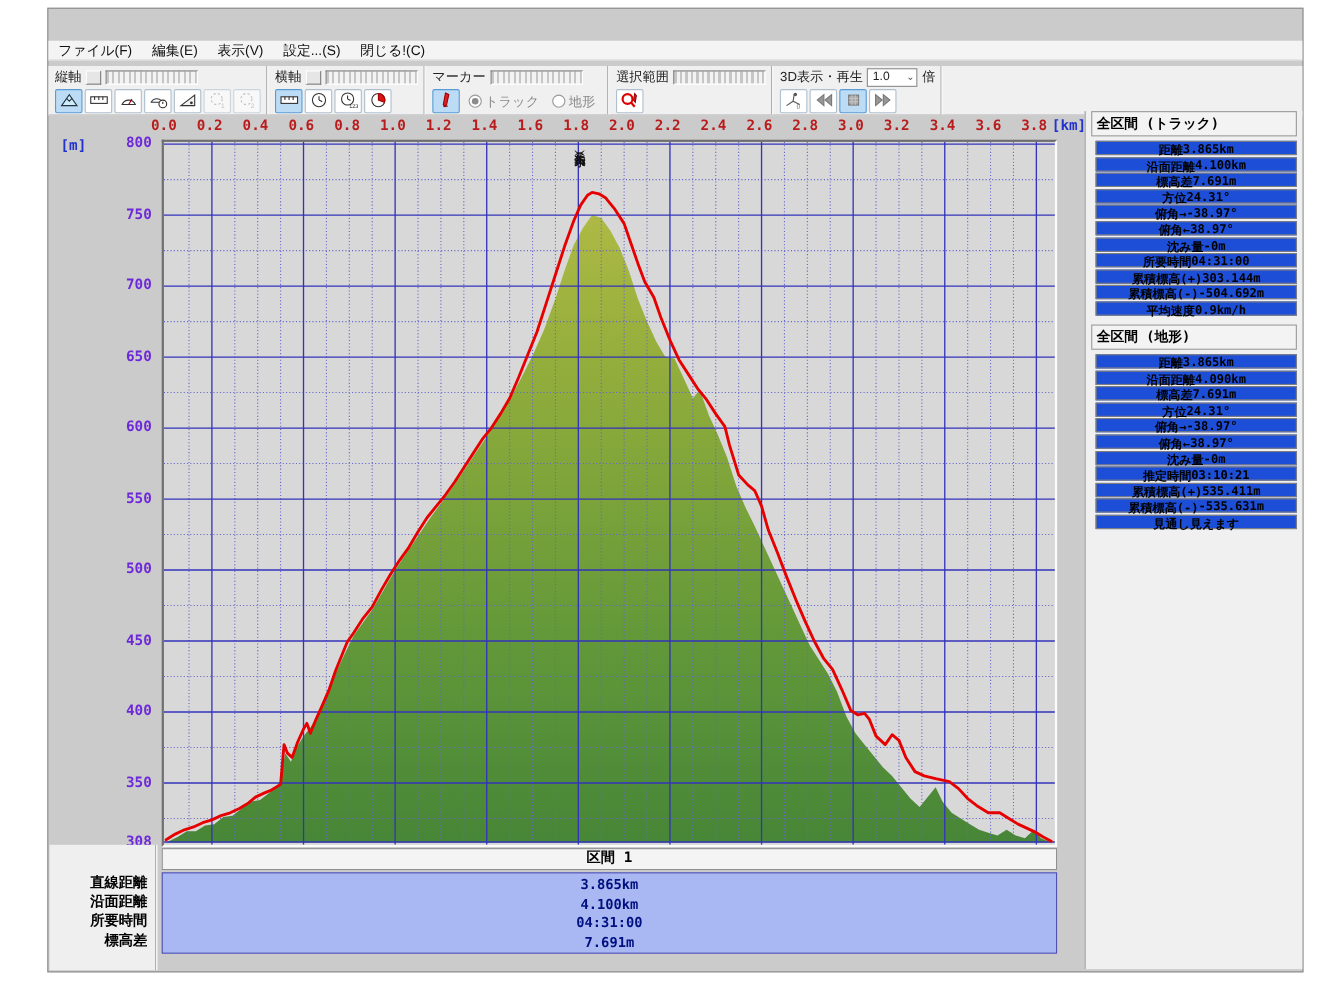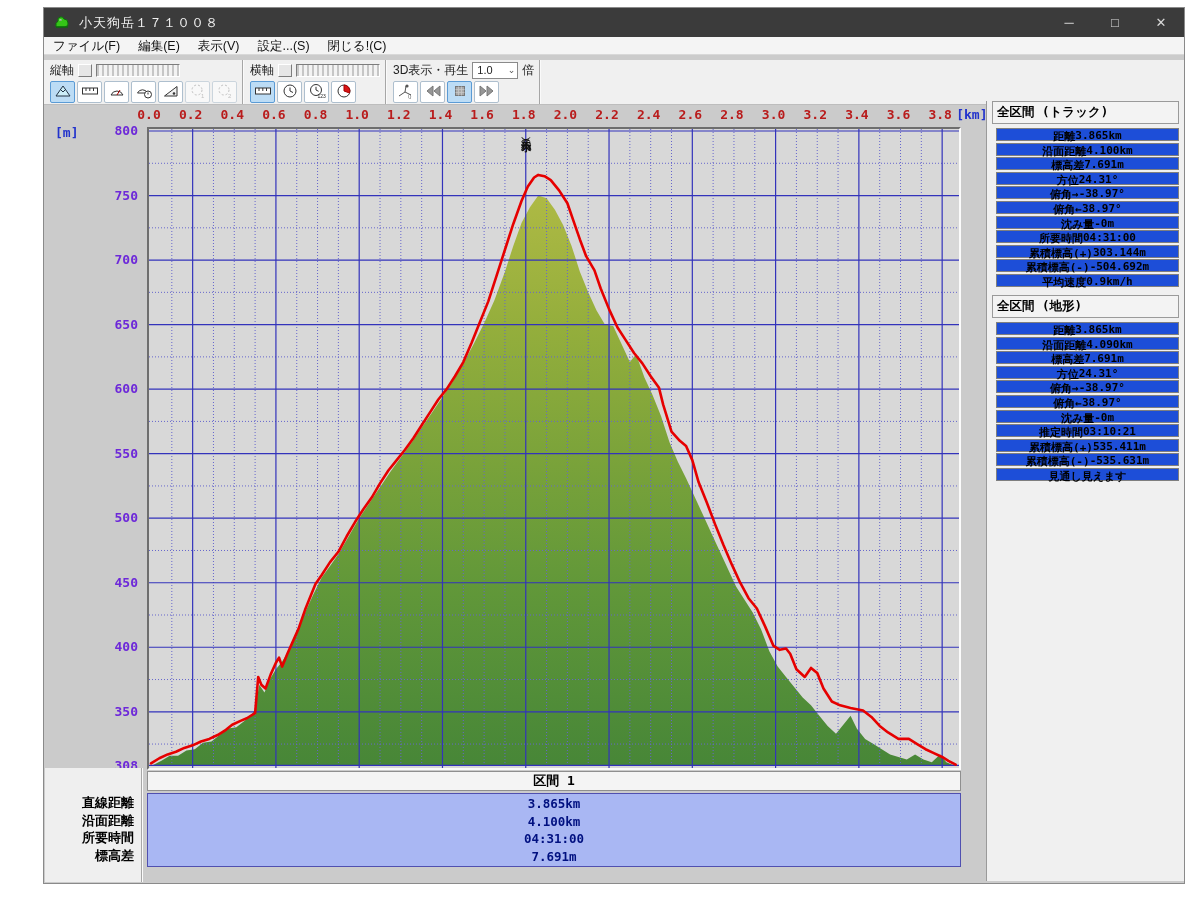--- a/index.html
+++ b/index.html
@@ -67,36 +67,20 @@
   .ptable{margin:4px 5px 8px 9px;}
   .prow{display:flex;justify-content:center;background:#1d4ed8;border:1px solid #7f7f7f;
     box-sizing:border-box;padding:0 3px;height:13px;line-height:11.5px;margin-bottom:1.6px;
     font:bold 11px "DejaVu Sans Mono", monospace;color:#000;}
 </style>
 </head>
 <body>
 
 <div class="win">
 
-  <div class="titlebar">
-    <span class="appicon">
-      <svg width="18" height="18" viewBox="0 0 18 18">
-        <path d="M3 13 Q2 9 5 7 Q4 4 7 3 Q10 2 11 5 Q15 5 15 9 Q16 12 12 13 Z" fill="#35c418" stroke="#0d6b0d" stroke-width="1"></path>
-        <circle cx="7.5" cy="6" r="1" fill="#fff"></circle>
-          <circle cx="7.7" cy="6" r="0.5" fill="#000"></circle>
-        <path d="M3 13 L15 13" stroke="#0d6b0d" stroke-width="1.4"></path>
-      </svg>
-    </span>
-    <span class="title">小天狗岳１７１００８</span>
-    <span class="winbtns">
-      <span class="wbtn">─</span>
-      <span class="wbtn">□</span>
-      <span class="wbtn">✕</span>
-    </span>
-  </div>
 
   <div class="menubar" id="menubar">
       <span class="menu-item">ファイル(F)</span>
       <span class="menu-item">編集(E)</span>
       <span class="menu-item">表示(V)</span>
       <span class="menu-item">設定...(S)</span>
       <span class="menu-item">閉じる!(C)</span>
     </div>
 
   <div class="toolbar">
@@ -175,20 +159,57 @@
             <span><svg width="18" height="16" viewBox="0 0 18 16">
                 <circle cx="8" cy="7" r="5.5" fill="#fff" stroke="#333"></circle>
                 <path d="M8 7V3.8M8 7l2.6 1.3" stroke="#333"></path>
                 <text x="9.5" y="15" font-size="5" fill="#222">123</text>
               </svg></span>
           </button>
           <button class="tb-btn">
             <span><svg width="18" height="16" viewBox="0 0 18 16">
                 <circle cx="9" cy="8" r="6" fill="#fff" stroke="#333"></circle>
                 <path d="M9 8L9 2A6 6 0 0 1 14.5 10Z" fill="#d81414" stroke="#a00"></path>
+              </svg></span>
+          </button>
+        </div>
+    </div>
+    <div class="tbgroup">
+      <div class="tbhead">
+        <span class="tblabel">マーカー</span>
+        <span class="tbslider"></span>
+      </div>
+      <div class="tbrow">
+        <span style="display:flex;gap:2px;">
+            <button class="tb-btn sel">
+              <span><svg width="18" height="16" viewBox="0 0 18 16">
+                  <path d="M8 1.5 L11 3 L9 12 L7.5 14 L6 12 Z" fill="#e02020" stroke="#900"></path>
+                  <path d="M6 13.5 L10 13.5" stroke="#900"></path>
+                </svg></span>
+            </button>
+          </span>
+        <span id="marker-radios" style="display:flex;align-items:center;">
+            <span class="radio on" style="margin-left: 6px;"></span>
+            <span class="radiolabel">トラック</span>
+            <span class="radio" style="margin-left: 6px;"></span>
+            <span class="radiolabel">地形</span>
+          </span>
+      </div>
+    </div>
+    <div class="tbgroup">
+      <div class="tbhead">
+        <span class="tblabel">選択範囲</span>
+        <span class="tbslider"></span>
+      </div>
+      <div class="tbrow">
+          <button class="tb-btn">
+            <span><svg width="18" height="16" viewBox="0 0 18 16">
+                <circle cx="6.5" cy="7" r="4.5" fill="none" stroke="#d00" stroke-width="2"></circle>
+                <path d="M9.5 10 L13 14" stroke="#d00" stroke-width="2"></path>
+                <path d="M13 2 L14.5 4 L13.5 10 L12 8 Z" fill="#d22" stroke="#900"></path>
               </svg></span>
           </button>
         </div>
     </div>
     <div class="tbgroup">
       <div class="tbhead">
         <span class="tblabel">3D表示・再生</span>
         <span class="selectbox">
           <span>1.0</span>
           <span class="selarrow">⌄</span>

